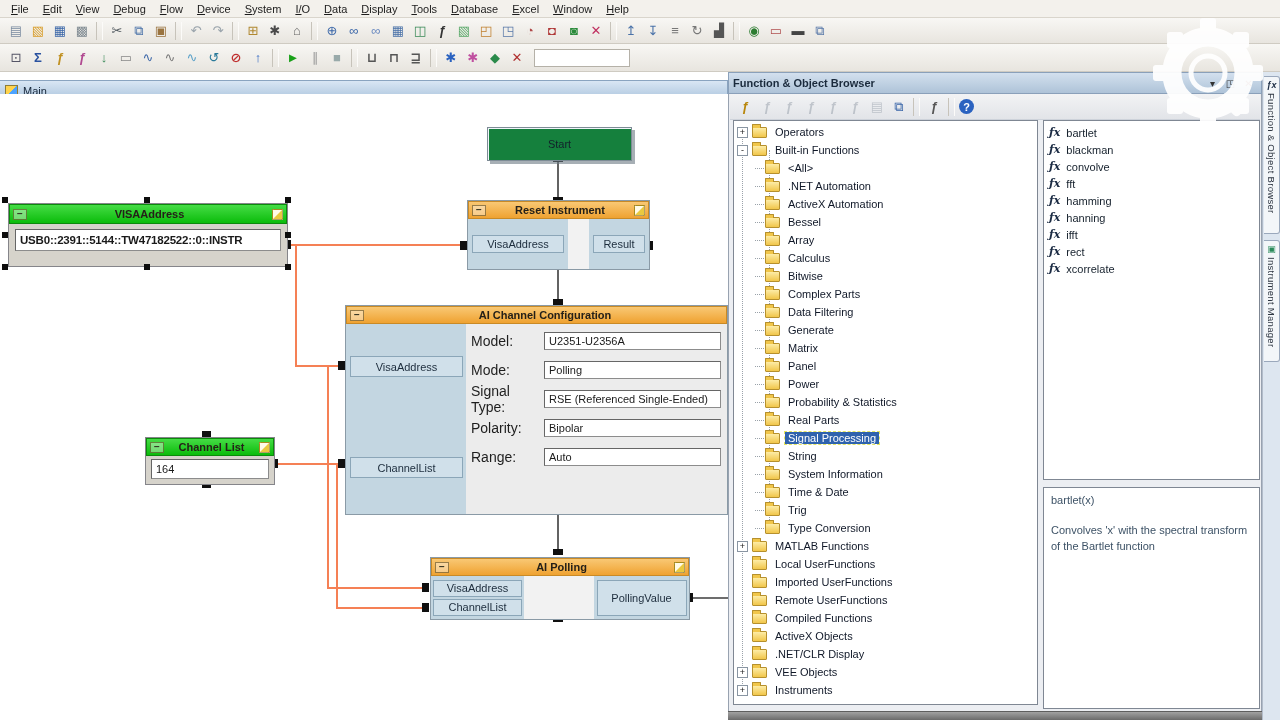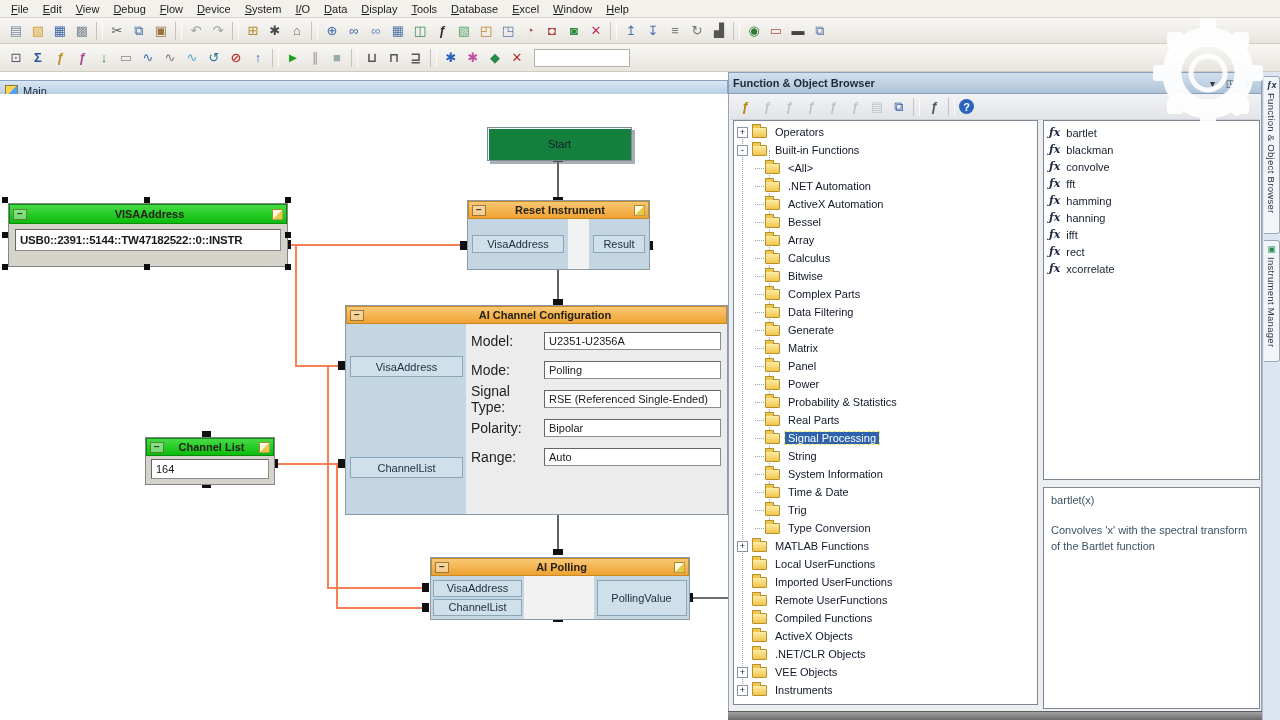--- a/index.html
+++ b/index.html
@@ -560,21 +560,21 @@
       <div class="trow" data-level="0">
         <span class="expand"></span>
 
         <span class="folder"></span>
         <span class="tlabel">ActiveX Objects</span>
       </div>
       <div class="trow" data-level="0">
         <span class="expand"></span>
 
         <span class="folder"></span>
-        <span class="tlabel">.NET/CLR Objects</span>
+        <span class="tlabel">.NET/CLR Display</span>
       </div>
       <div class="trow" data-level="0">
         <span class="expand" data-expand="plus"></span>
 
         <span class="folder"></span>
         <span class="tlabel">VEE Objects</span>
       </div>
       <div class="trow" data-level="0">
         <span class="expand" data-expand="plus"></span>
 

